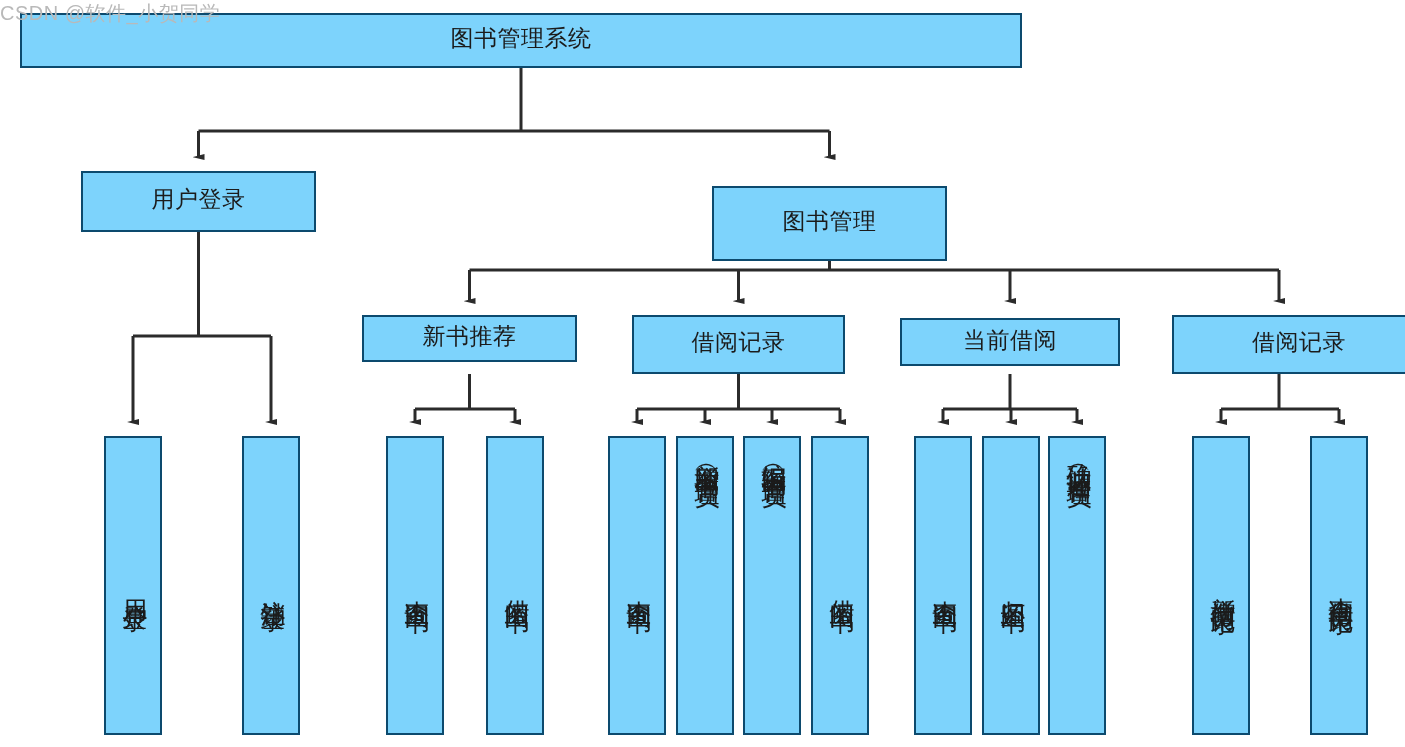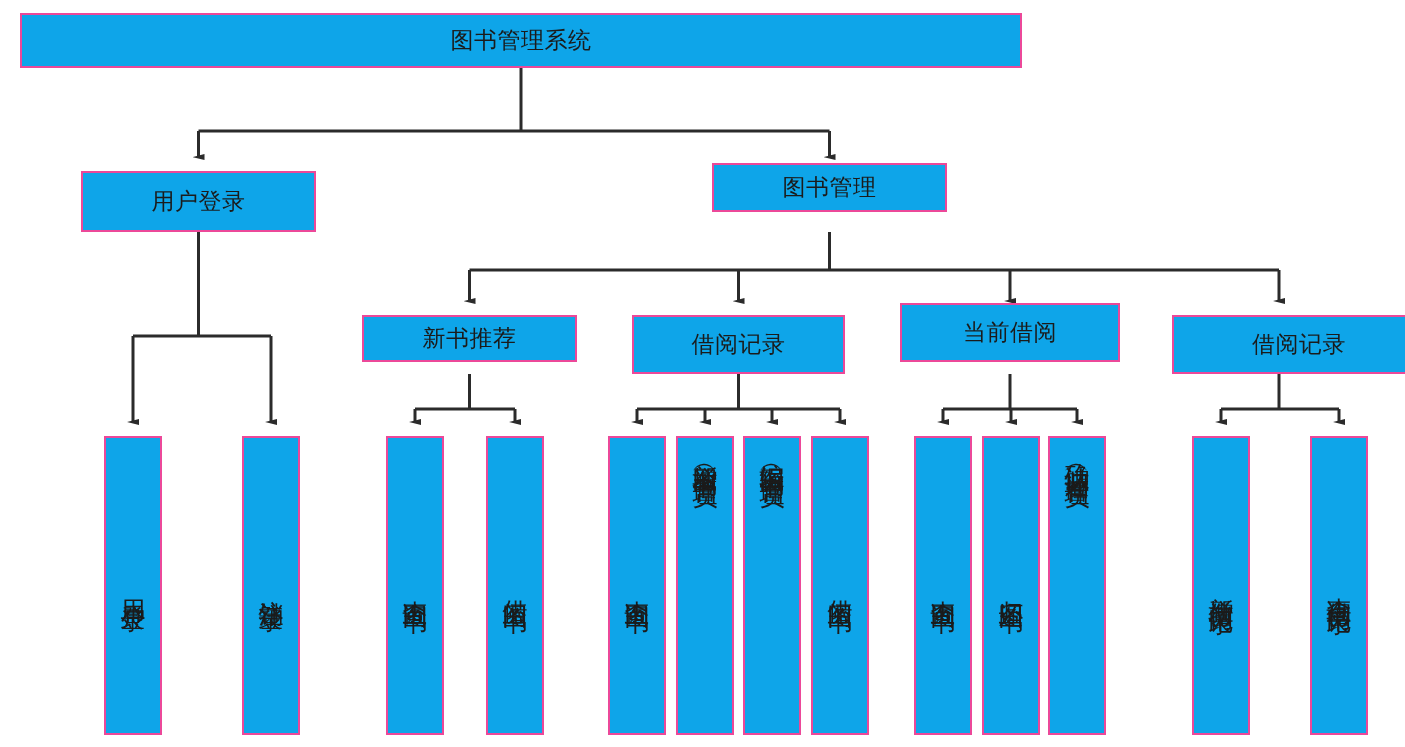--- a/index.html
+++ b/index.html
@@ -22,26 +22,27 @@
   svg.edges {
     position: absolute;
     left: 0;
     top: 0;
     width: 1405px;
     height: 747px;
   }
   .node {
     position: absolute;
     box-sizing: border-box;
-    background: #0ea5e9;
-    border: 2px solid #ec4899;
+    background: #7dd3fc;
+    border: 2px solid #0c4a6e;
     display: flex;
     align-items: center;
     justify-content: center;
     overflow: hidden;
+    font-family: Liberation Mono, monospace;
   }
   .node .label {
     color: #1b1b1b;
     letter-spacing: 0.5px;
     line-height: 1.15;
     white-space: nowrap;
   }
   .node.horizontal .label {
     font-size: 23px;
   }
@@ -115,30 +116,30 @@
         <line x1="1339" y1="409" x2="1339" y2="422" stroke="#2b2b2b" stroke-width="3" marker-end="url(#arrowhead)"></line>
       </g>
   </svg>
   <div id="node-layer">
       <div class="node horizontal" style="left: 20px; top: 13px; width: 1002px; height: 55px;">
         <span class="label">图书管理系统</span>
       </div>
       <div class="node horizontal" style="left: 81px; top: 171px; width: 235px; height: 61px;">
         <span class="label">用户登录</span>
       </div>
-      <div class="node horizontal" style="left: 712px; top: 163px; width: 235px; height: 49px;">
+      <div class="node horizontal" style="left: 712px; top: 186px; width: 235px; height: 75px;">
         <span class="label">图书管理</span>
       </div>
       <div class="node horizontal" style="left: 362px; top: 315px; width: 215px; height: 47px;">
         <span class="label">新书推荐</span>
       </div>
       <div class="node horizontal" style="left: 632px; top: 315px; width: 213px; height: 59px;">
         <span class="label">借阅记录</span>
       </div>
-      <div class="node horizontal" style="left: 900px; top: 303px; width: 220px; height: 59px;">
+      <div class="node horizontal" style="left: 900px; top: 318px; width: 220px; height: 48px;">
         <span class="label">当前借阅</span>
       </div>
       <div class="node horizontal" style="left: 1172px; top: 315px; width: 254px; height: 59px;">
         <span class="label">借阅记录</span>
       </div>
       <div class="node vertical centered" style="left: 104px; top: 436px; width: 58px; height: 299px;">
         <span class="label">用户登录</span>
       </div>
       <div class="node vertical centered" style="left: 242px; top: 436px; width: 58px; height: 299px;">
         <span class="label">注销登录</span>
@@ -170,13 +171,14 @@
       <div class="node vertical" style="left: 1048px; top: 436px; width: 58px; height: 299px;">
         <span class="label">确认归还（管理员）</span>
       </div>
       <div class="node vertical centered" style="left: 1192px; top: 436px; width: 58px; height: 299px;">
         <span class="label">新增借阅记录</span>
       </div>
       <div class="node vertical centered" style="left: 1310px; top: 436px; width: 58px; height: 299px;">
         <span class="label">查询借阅记录</span>
       </div>
     </div>
+  <div class="watermark">CSDN @软件_小贺同学</div>
 </div>
 
 </body></html>

